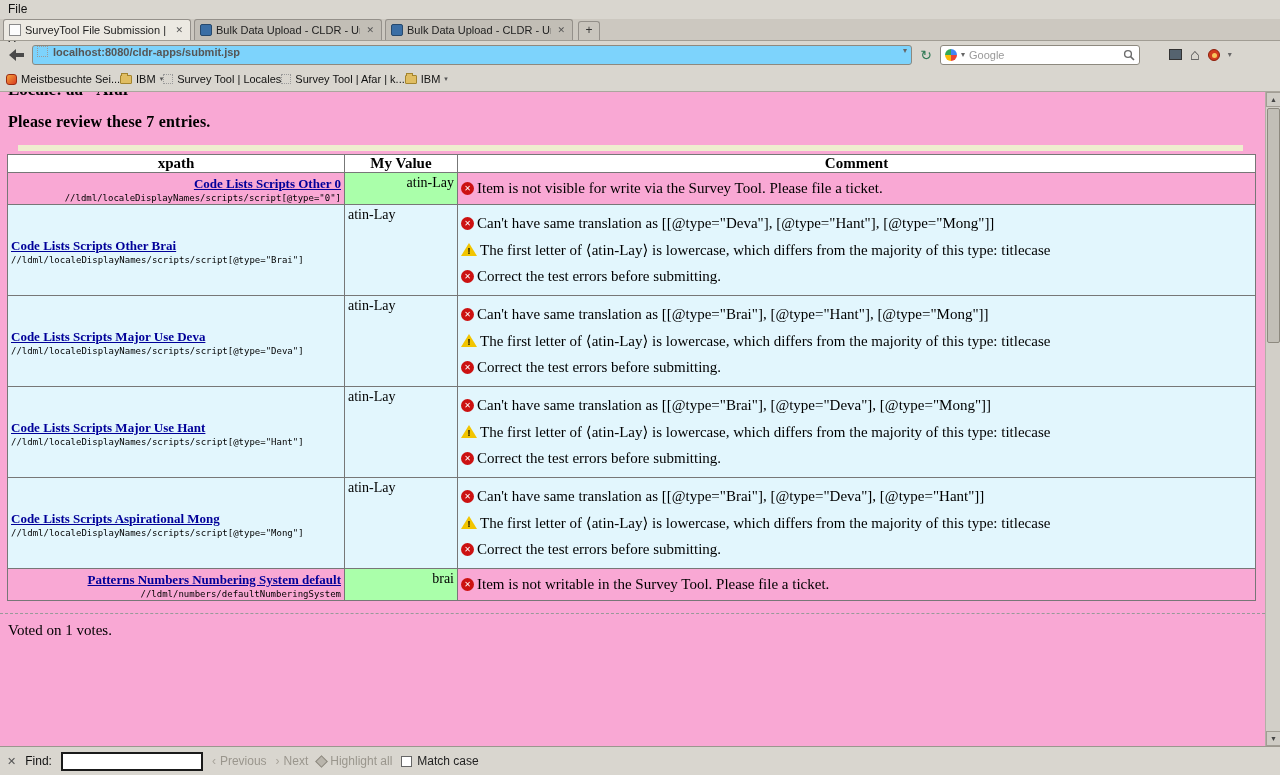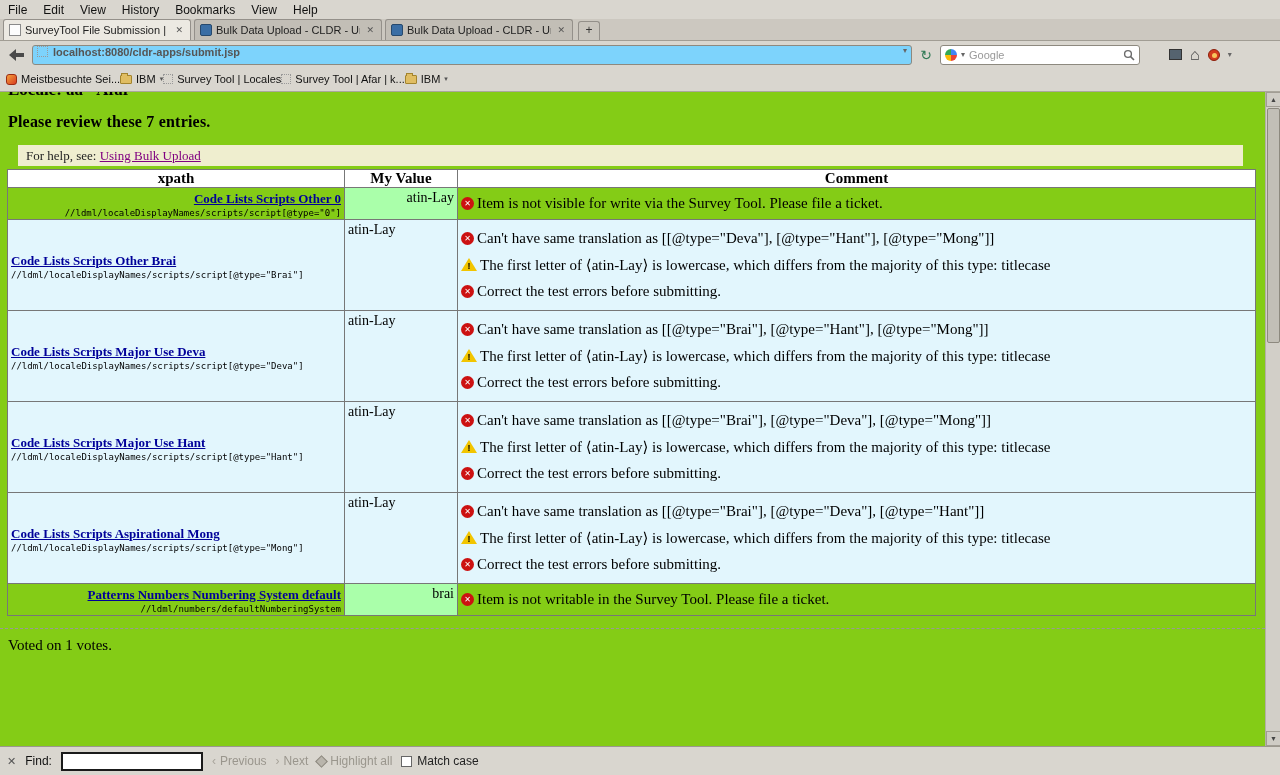--- a/index.html
+++ b/index.html
@@ -6,21 +6,21 @@
   html,body { width:1280px; height:775px; overflow:hidden; }
   body {
     position:relative;
     background:#d9d6cf;
     font-family:"Liberation Sans","DejaVu Sans",sans-serif;
     color:#111;
   }
 
   
   .menubar { position:absolute; top:0; left:0; right:0; height:19px;
-    background:#d9d6cf; display:flex; align-items:flex-end; font-size:12px; }
+    background:#d9d6cf; display:flex; align-items:flex-start; font-size:12px;flex-direction:column; }
   .menu-item { padding:2px 8px; cursor:default; }
 
   
   .tabbar { position:absolute; top:19px; left:0; right:0; height:22px;
     background:#ccc8c0; border-bottom:1px solid #a19d94;
     display:flex; align-items:flex-end; padding-left:3px; }
   .tab { width:188px; height:21px; display:flex; align-items:center; gap:4px;
     padding:0 5px; font-size:11px; color:#222; background:#c2beb6;
     border:1px solid #94908a; border-bottom:none; border-radius:3px 3px 0 0; margin-right:3px; }
   .tab.active { background:#ece9e2; }
@@ -65,21 +65,21 @@
   .bm-folder { width:12px; height:9px; background:#e0bd62; border:1px solid #a3842e;
     border-radius:1px; position:relative; flex:0 0 12px; }
   .bm-folder::before { content:""; position:absolute; top:-3px; left:0; width:5px; height:2px;
     background:#e0bd62; border:1px solid #a3842e; border-bottom:none; }
   .bm-smart { width:11px; height:11px; border-radius:3px; flex:0 0 11px;
     background:linear-gradient(135deg,#f4a13a,#d93c22); border:1px solid #9c2a12; }
   .dd-arrow-sm { font-size:7px; color:#555; }
 
   
   .content { position:absolute; top:92px; left:0; width:1265px; height:654px;
-    background:#84cc16; overflow:hidden;
+    background:#f9a8d4; overflow:hidden;
     font-family:"Liberation Serif","DejaVu Serif",serif; color:#000; }
   .clipped-heading { height:9px; overflow:hidden; margin-left:8px; }
   .clipped-heading span { display:block; position:relative; top:-12px;
     font-size:17px; line-height:20px; font-weight:bold; }
   .page-title { margin:12px 0 14px 8px; font-size:16px; font-weight:bold; letter-spacing:.2px; }
   .infobox { margin:0 22px 3px 18px; background:#efeecf; padding:3px 8px;
     font-size:13px; line-height:15px; color:#222; }
   .help-link { color:#800080; text-decoration:underline; }
 
   table.review { border-collapse:collapse; margin-left:7px; width:1248px;
@@ -223,23 +223,20 @@
       <span class="dd-arrow-sm">▾</span>
     </span>
   </div>
 
 <div class="content">
   <div class="clipped-heading">
     <span>Locale: aa - Afar</span>
   </div>
   <div class="page-title">Please review these 7 entries.</div>
   <div class="infobox">
-    <div>
-      <span>For help, see: </span><a href="#" class="help-link">Using Bulk Upload</a>
-    </div>
   </div>
   <table class="review">
     <colgroup>
         <col class="col-xpath">
         <col class="col-value">
         <col class="col-comment">
       </colgroup>
     <thead>
       <tr>
         <th>xpath</th>

